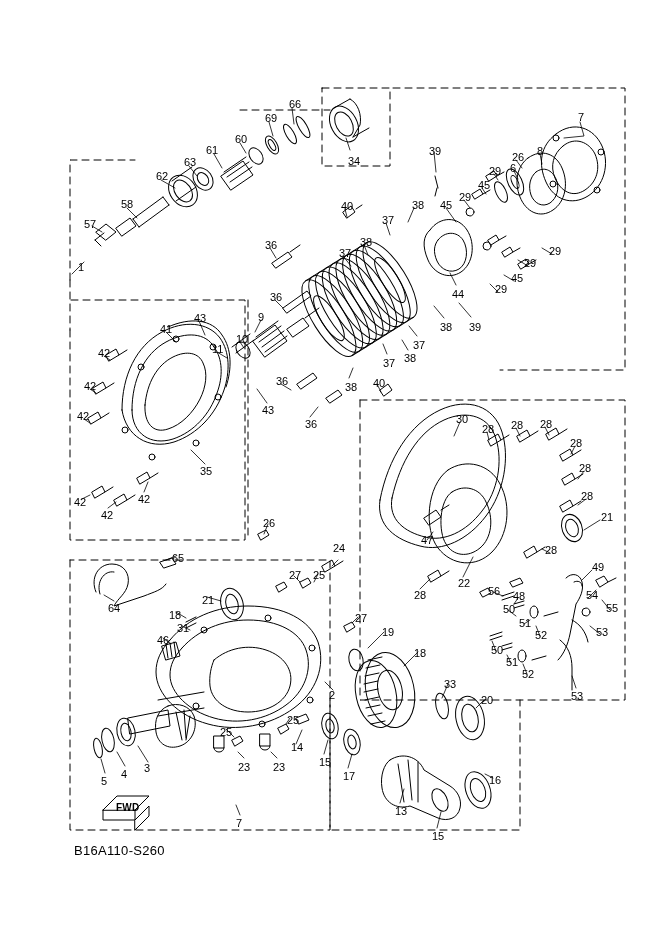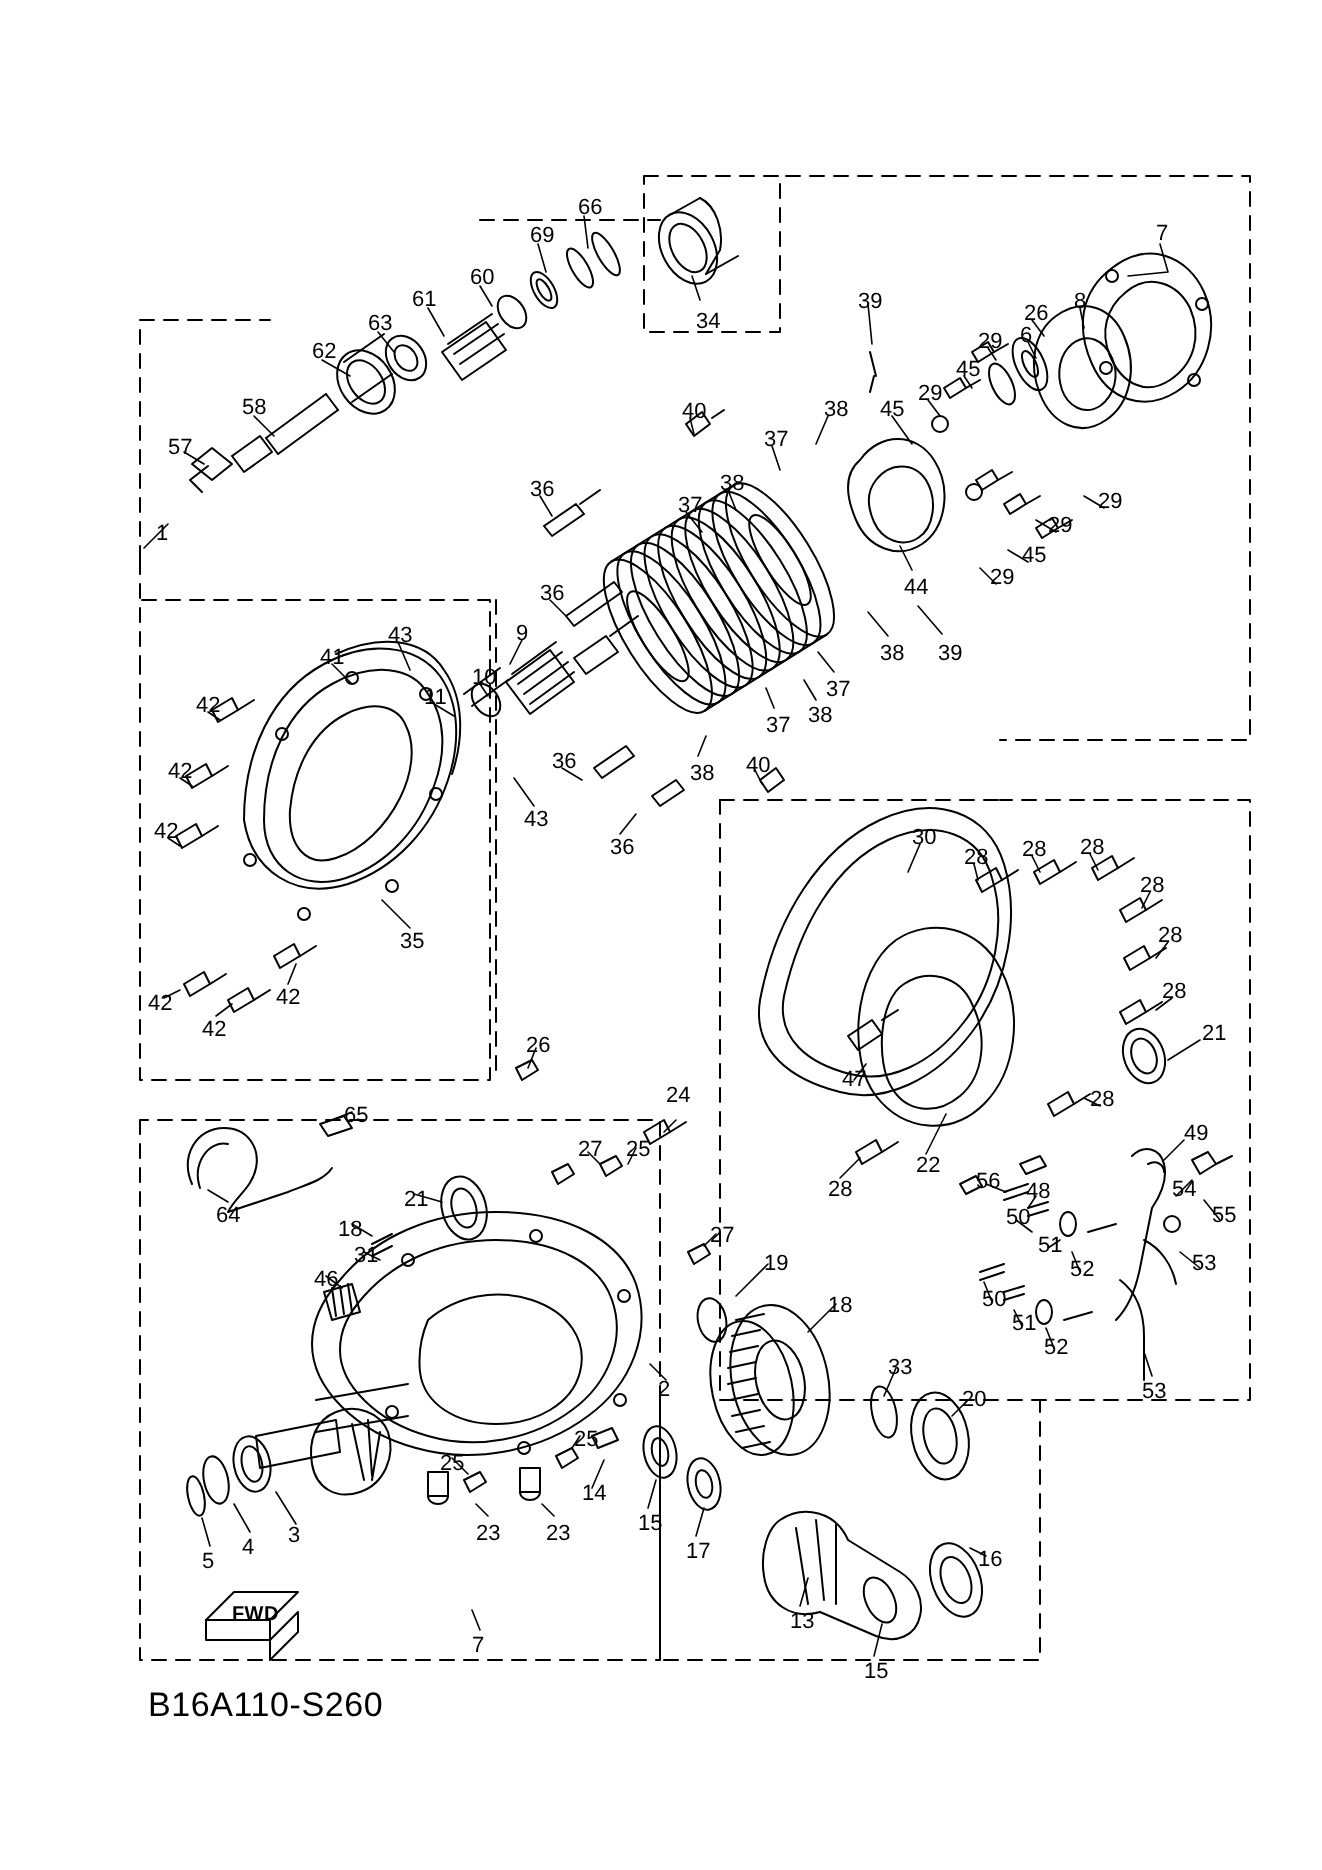--- a/index.html
+++ b/index.html
@@ -30,21 +30,21 @@
     font-size: 11px;
     color: #000000;
     white-space: nowrap;
     line-height: 11px;
   }
   .part-code {
     position: absolute;
     left: 74px;
     top: 843px;
     font-family: "Liberation Sans", sans-serif;
-    font-size: 17px;
+    font-size: 13px;
     letter-spacing: 0.3px;
     color: #000;
   }
   .fwd-badge {
     position: absolute;
     left: 103px;
     top: 795px;
     width: 46px;
     height: 26px;
   }

